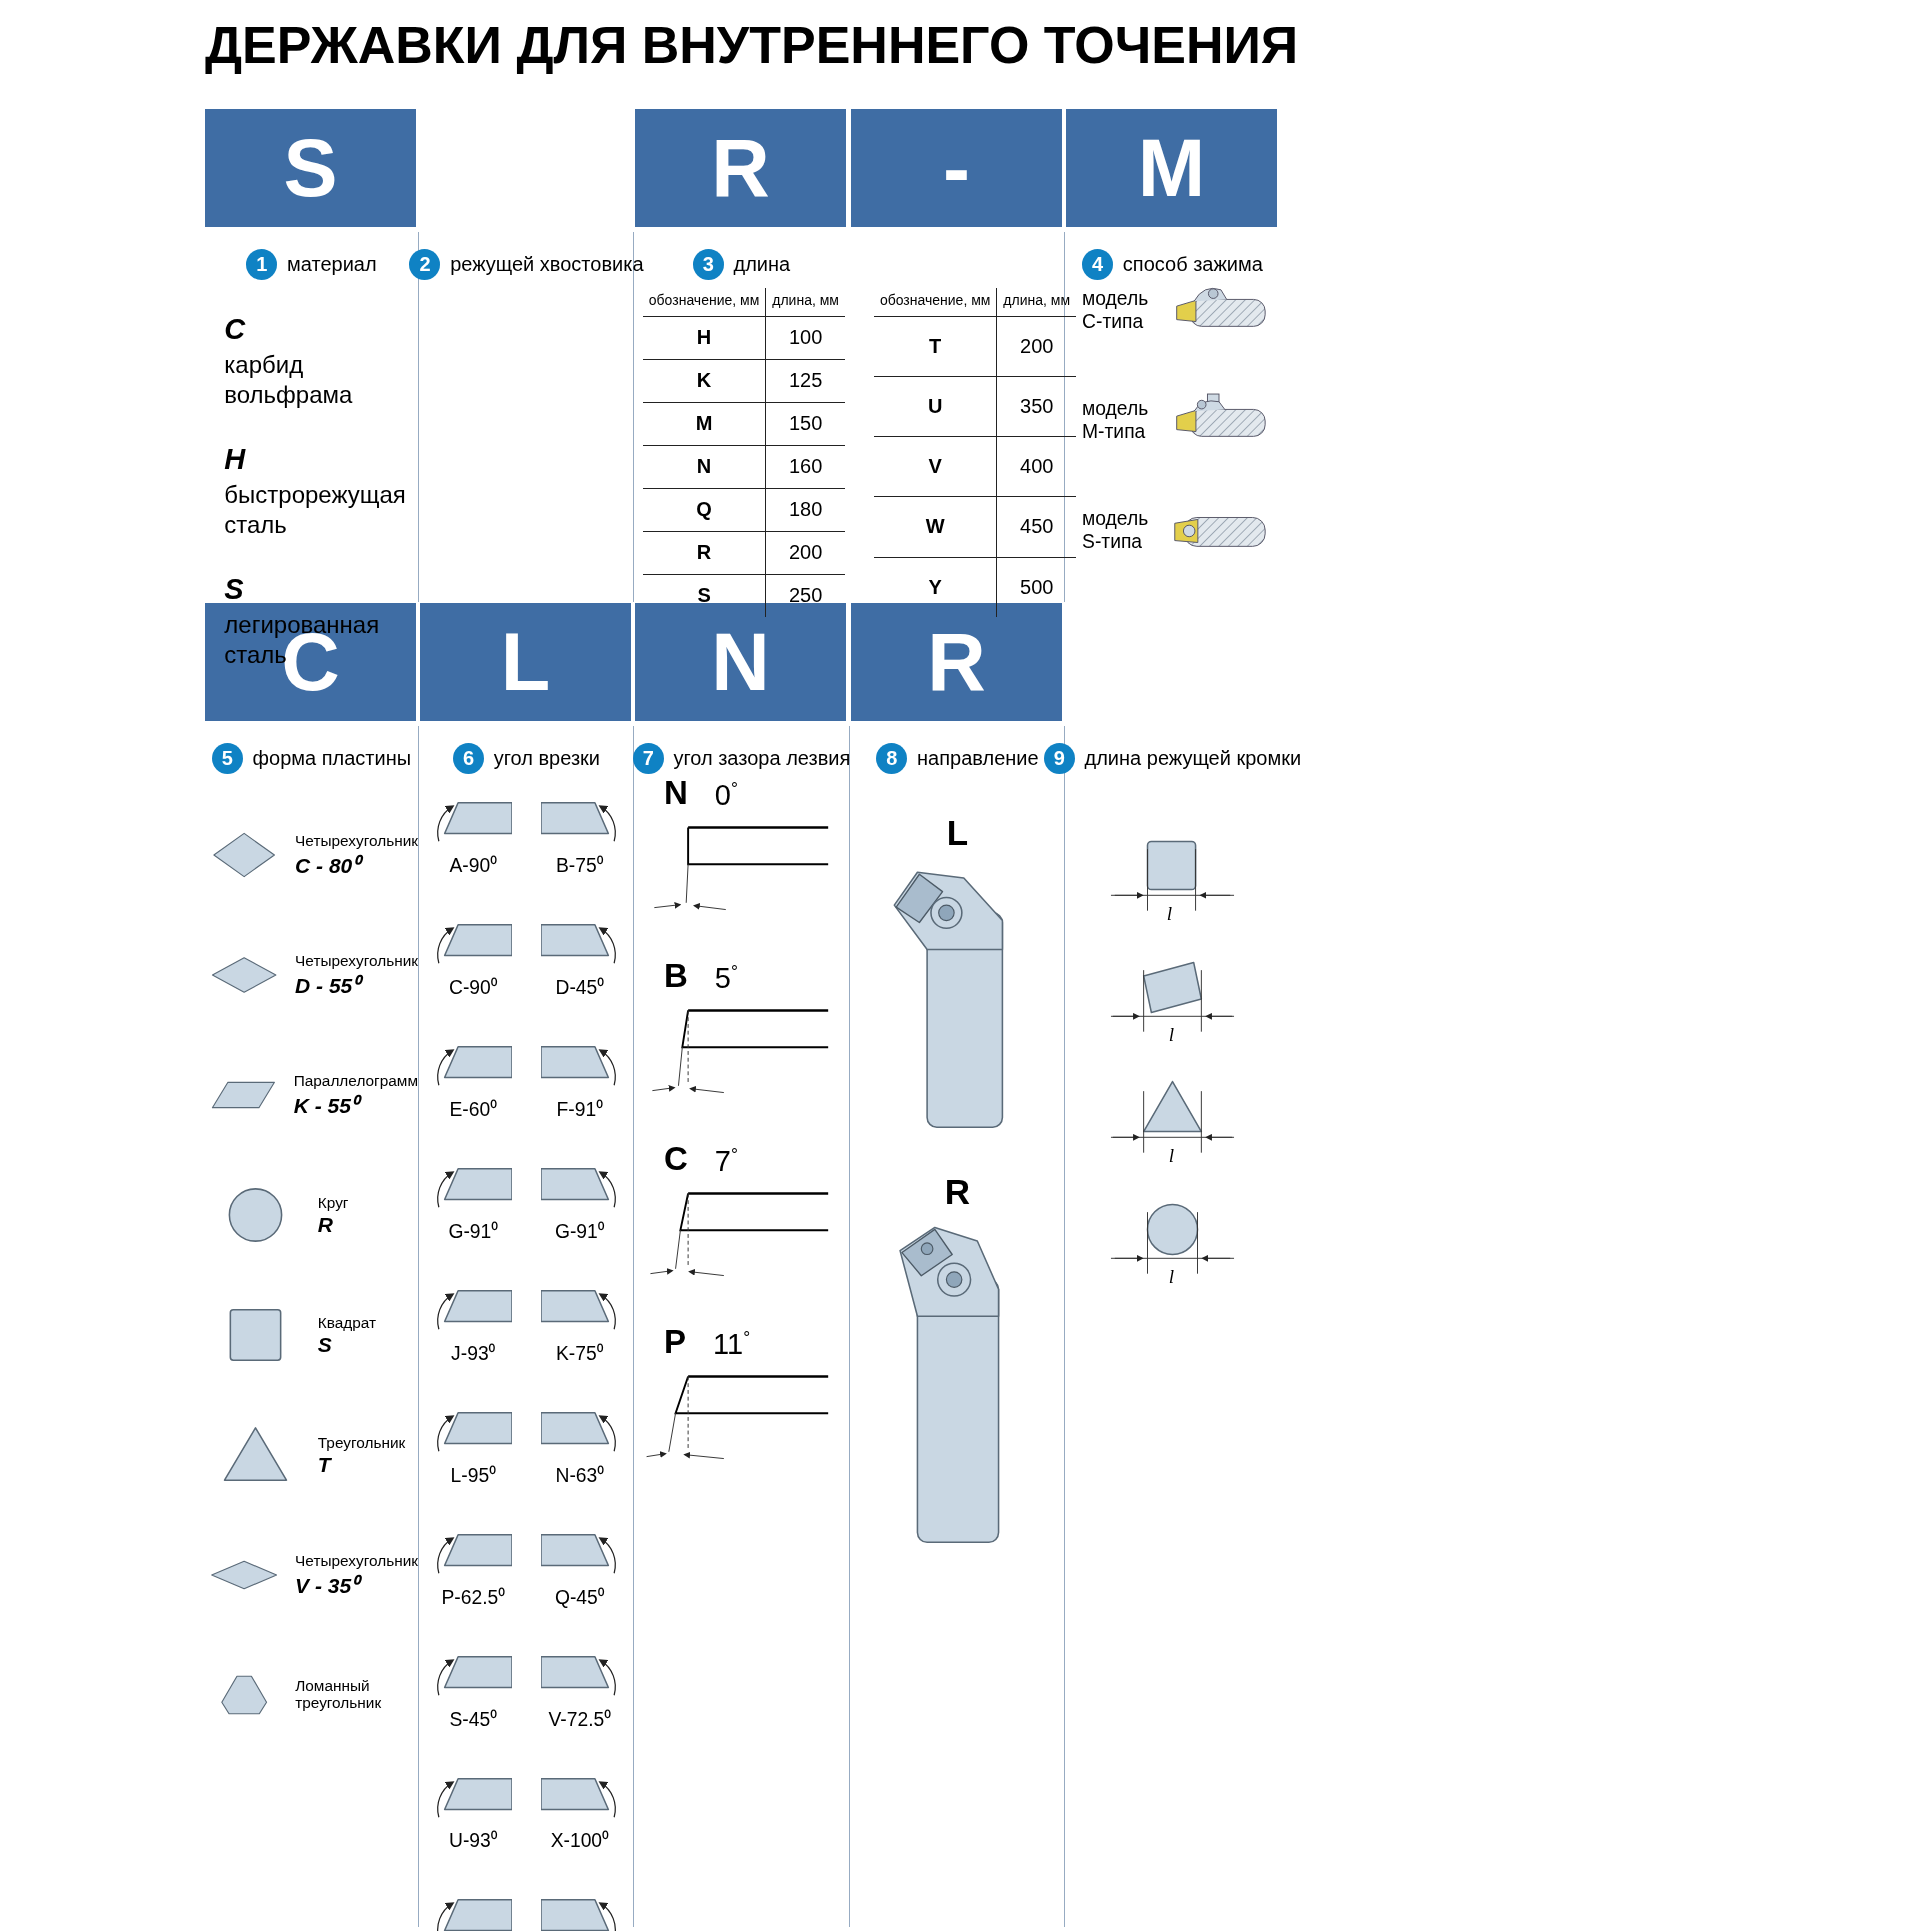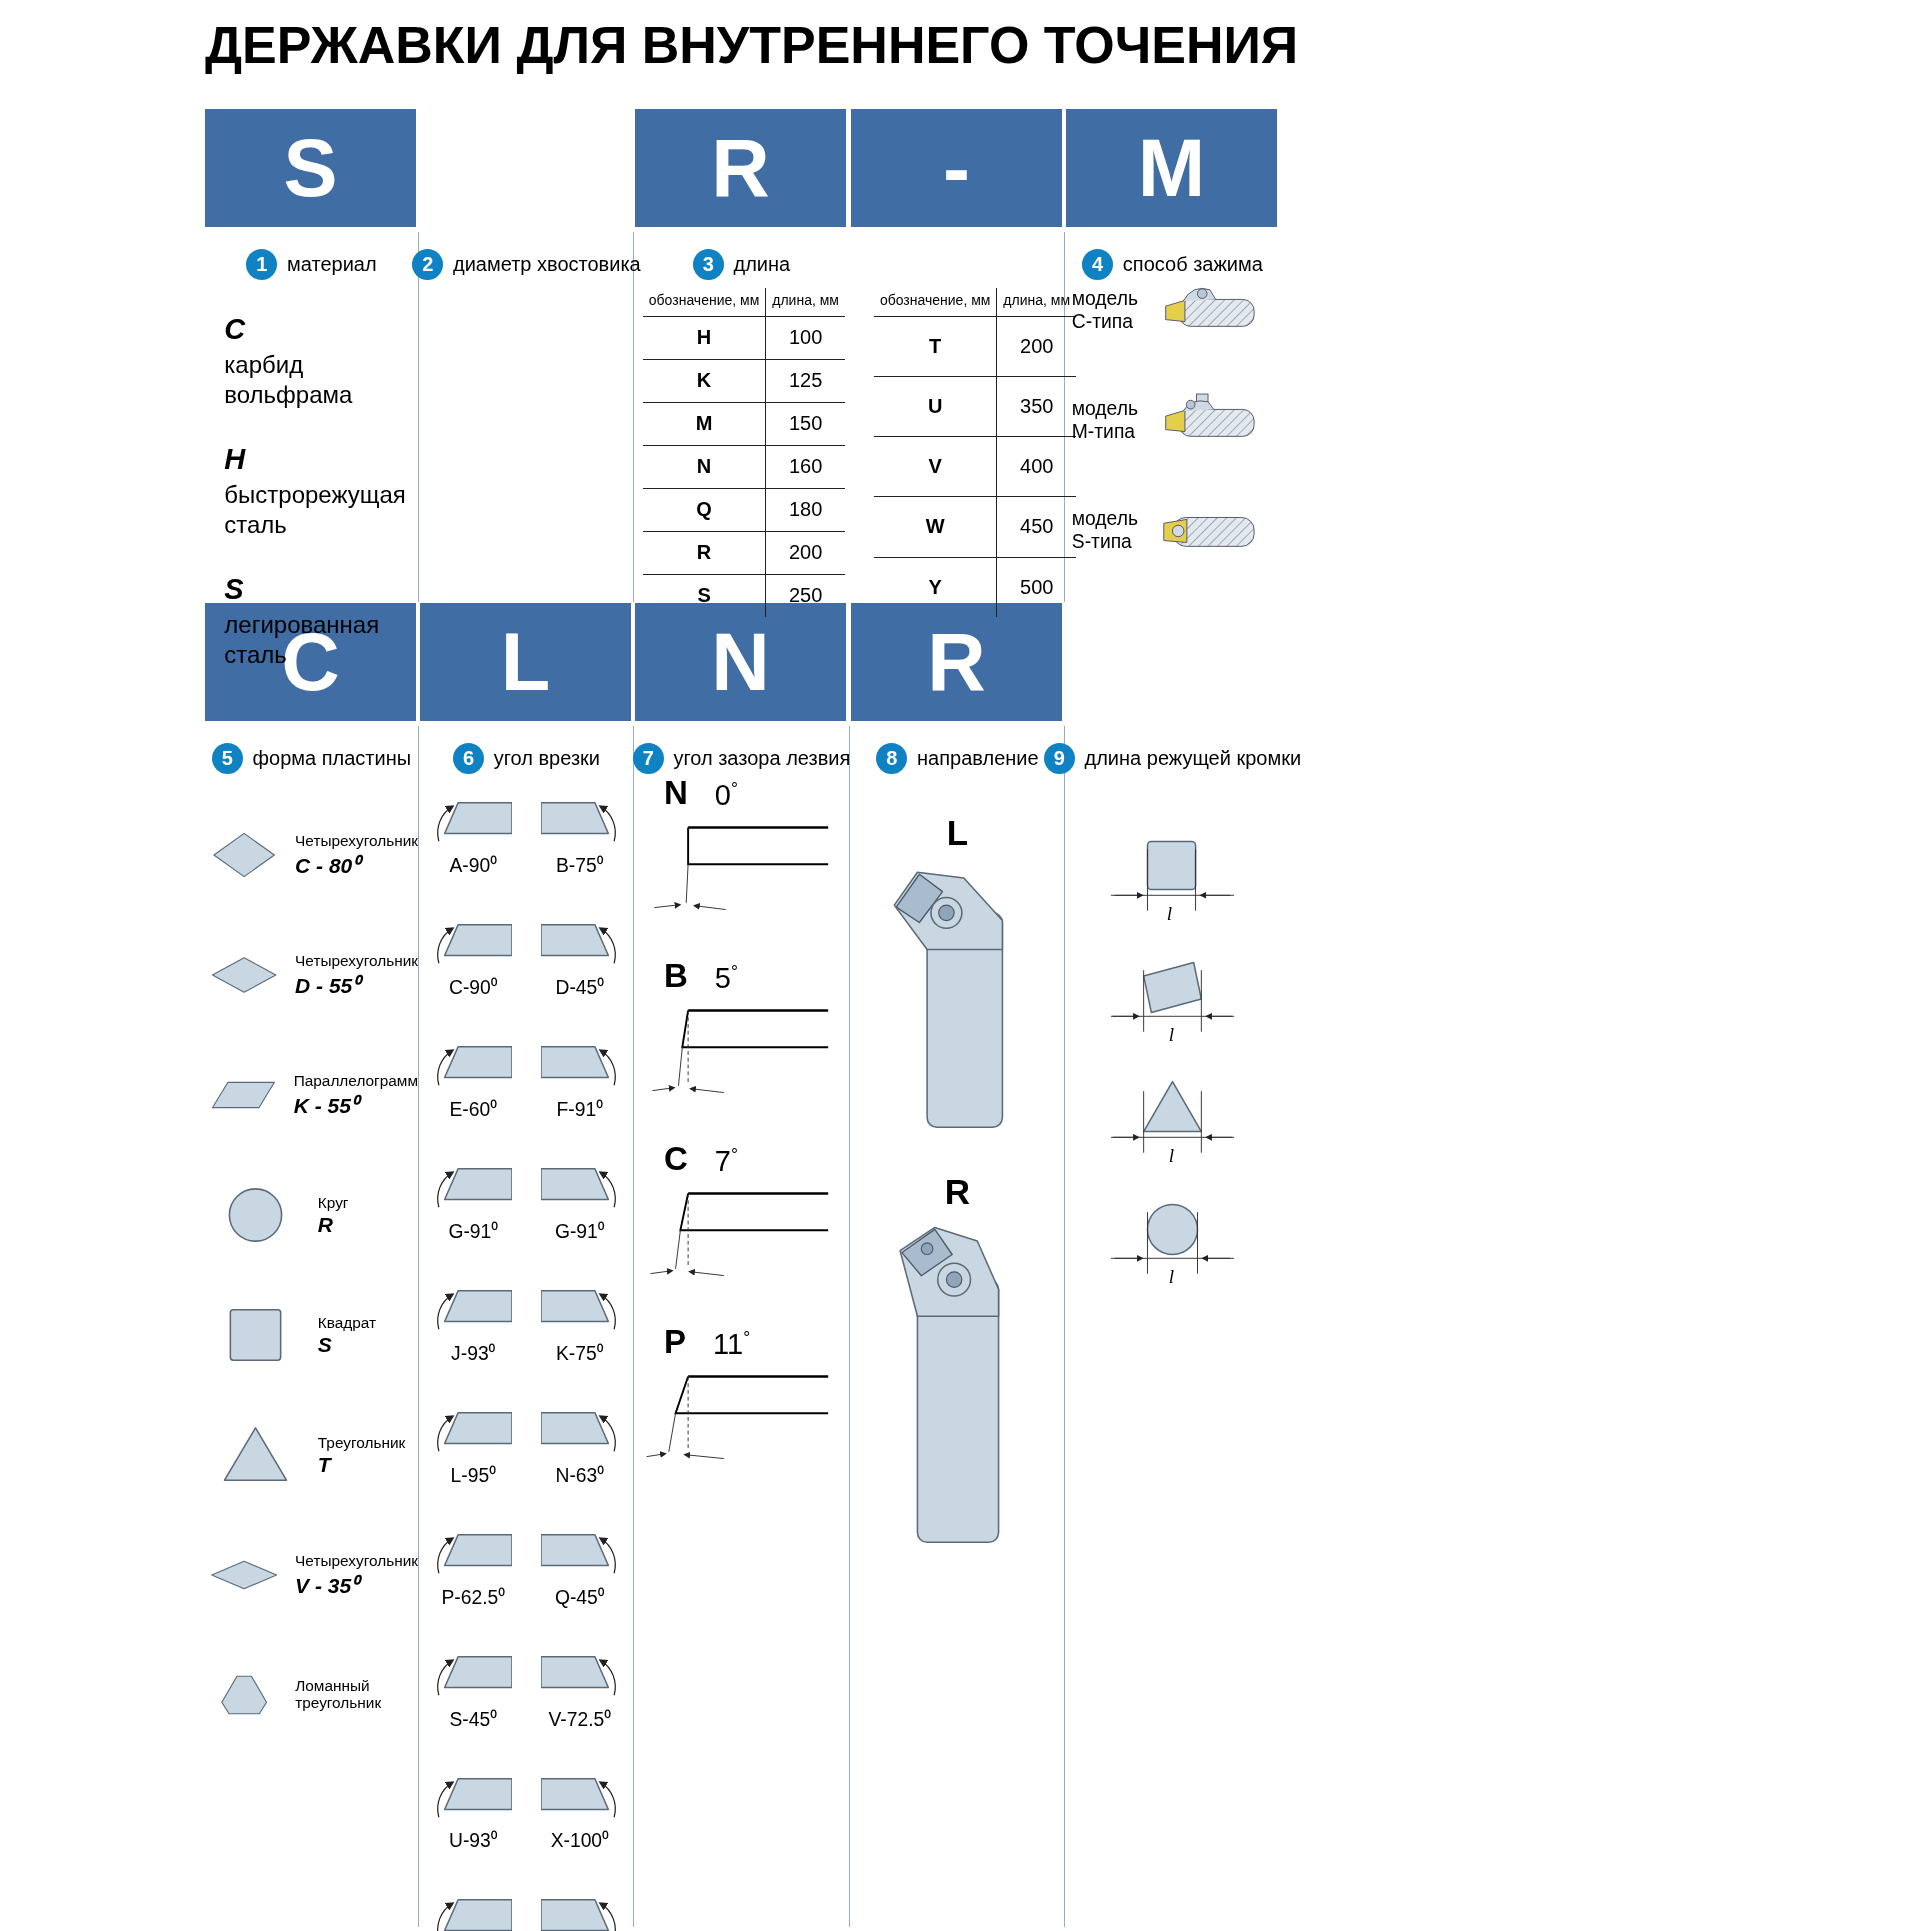--- a/index.html
+++ b/index.html
@@ -35,21 +35,21 @@
   .ltable th{font-size:14px;font-weight:normal;white-space:nowrap;padding:3.9px 5.8px 7.7px;
              border-bottom:1.4px solid #222;}
   .ltable th:first-child{border-right:1.4px solid #222;}
   .ltable td{width:98px;height:40px;text-align:center;vertical-align:middle;font-size:20px;}
   .ltable td:first-child{border-right:1.4px solid #222;}
   .ltable tr + tr td{border-top:1.4px solid #222;}
   .ltable td.lt{font-weight:bold;width:97px;}
   .ltable td.lv{width:77px;}
 
   
-  .clamp-item{display:flex;align-items:center;gap:7.7px;margin:0 0 50px 5.8px;}
+  .clamp-item{display:flex;align-items:center;gap:7.7px;margin:0 0 50px 5.8px;justify-content:center;}
   .clamp-item:first-of-type{margin-top:41px;}
   .clamp-label{font-size:19.3px;line-height:1.2;width:79px;}
 
   
   .shape-list{display:flex;flex-direction:column;gap:50px;margin-top:46px;}
   .shape-item{display:flex;align-items:center;gap:18px;margin-left:5.8px;}
   .shape-name{font-size:15.4px;line-height:1.15;}
   .shape-code{font-size:21px;font-weight:bold;font-style:italic;margin-top:1.9px;}
   .shp{fill:#c9d7e3;stroke:#5a6a78;stroke-width:1.6;stroke-linejoin:round;}
   .shp2{fill:#a9bccd;stroke:#4c5a66;stroke-width:1.4;stroke-linejoin:round;}
@@ -134,21 +134,21 @@
     </div>
     <div class="mat-item">
       <div class="mat-code">S</div>
       <div class="mat-desc">легированная сталь</div>
     </div>
   </div>
 
   <div class="section" style="left:420px;top:232px;width:213px;height:372px">
     <div class="sec-head">
       <span class="badge">2</span>
-      <span class="sec-label">диаметр хвостовика</span>
+      <span class="sec-label">режущей хвостовика</span>
     </div>
   </div>
 
   <div class="section" style="left:635px;top:232px;width:213px;height:54px">
     <div class="sec-head">
       <span class="badge">3</span>
       <span class="sec-label">длина</span>
     </div>
   </div>
   <div class="length-tables" style="left:643px;top:288px">

